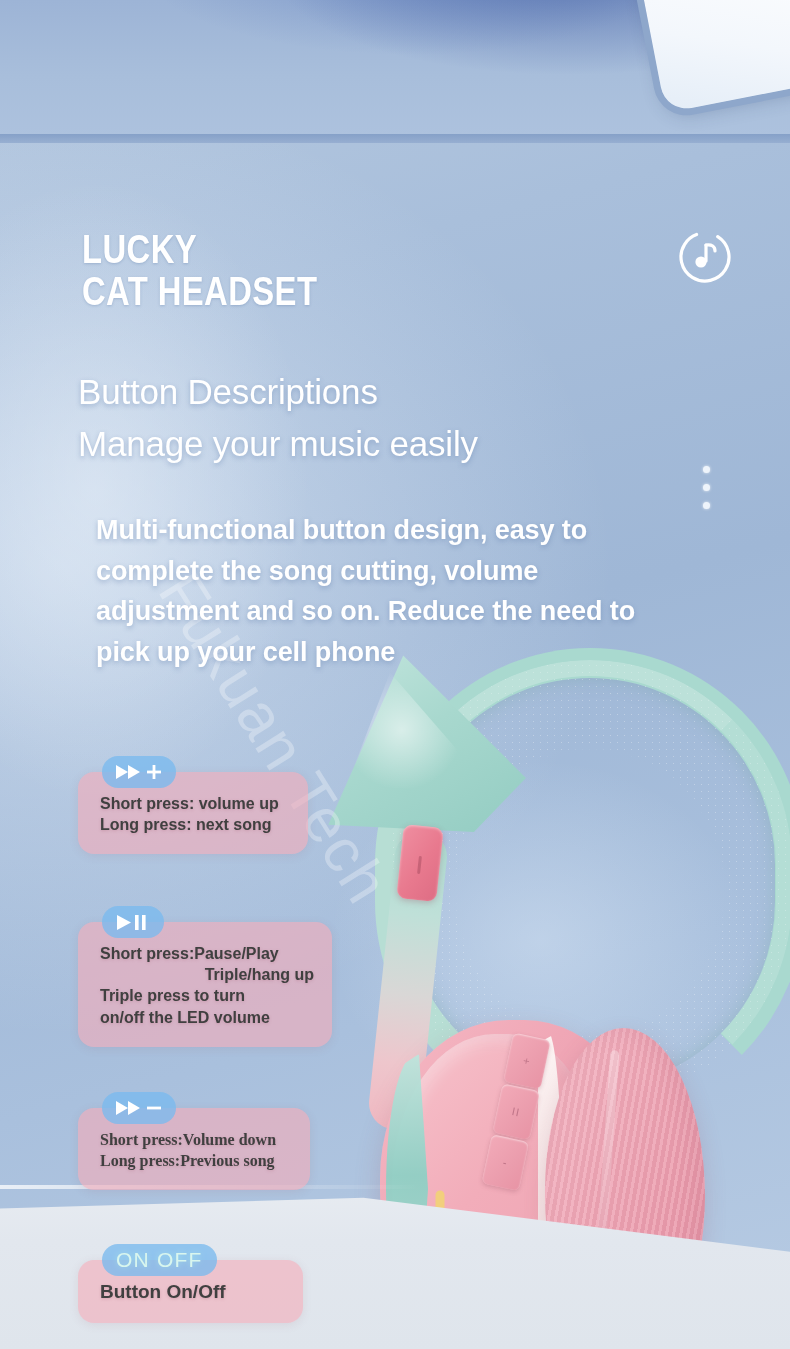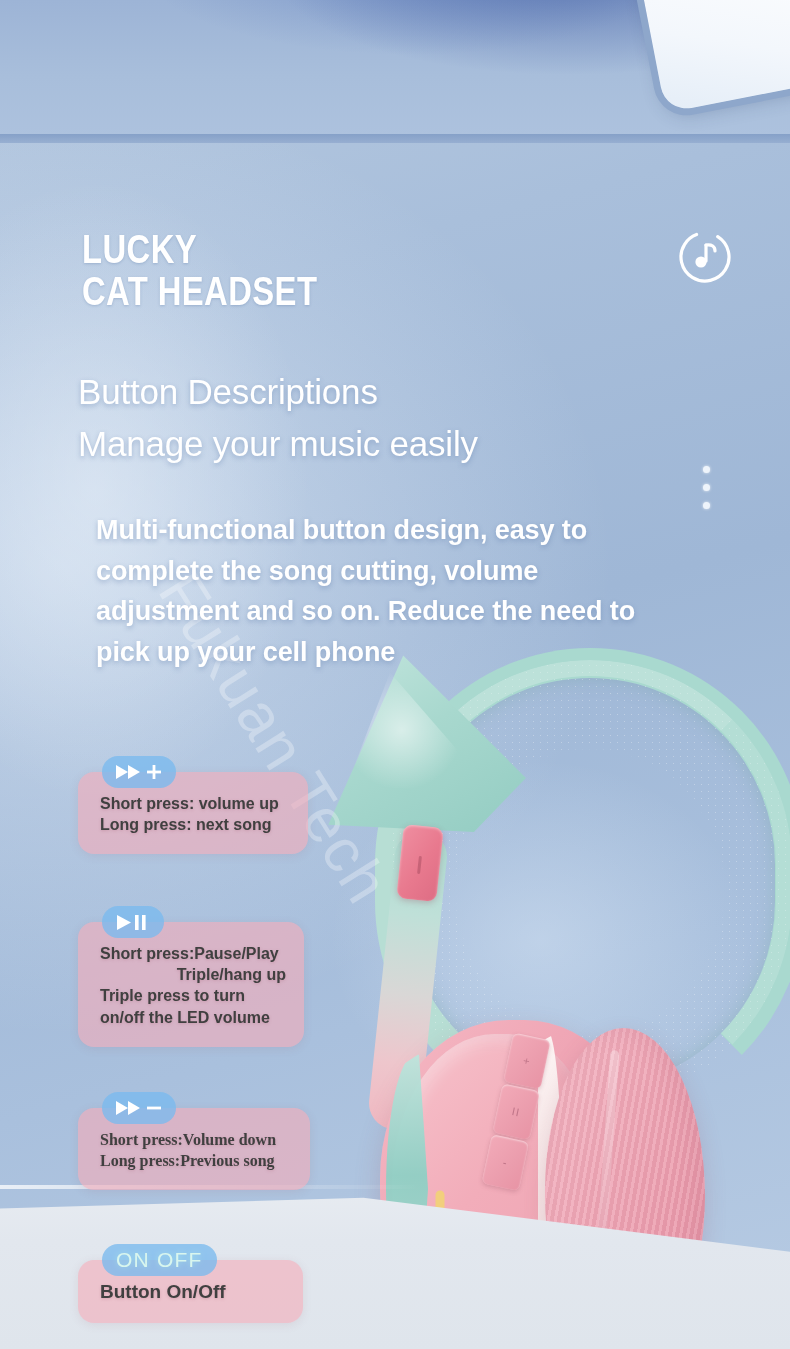--- a/index.html
+++ b/index.html
@@ -280,21 +280,21 @@
   .callout .line {
     color:#404040; font-weight:700; font-size:16px; line-height:1.30;
     text-shadow:0 1px 3px rgba(170,100,120,.35);
     white-space:pre-line;
   }
   .callout .line + .line { }
   .callout .line.tight + .line.tight { margin-top:2px; }
   .line.right { text-align:right; }
 
   .c1 { left:78px; top:772px; width:230px; }
-  .c2 { left:78px; top:922px; width:226px; }
+  .c2 { left:78px; top:922px; width:254px; }
   .c3 { left:78px; top:1108px; width:232px;font-family:Liberation Serif, serif; }
   .c4 { left:78px; top:1260px; width:225px; }
 
   .c4 .card { padding:20px 18px 18px 22px; }
   .c4 .line { font-size:19px; }
 
   svg { display:block; }
 </style>
 </head>
 <body>

